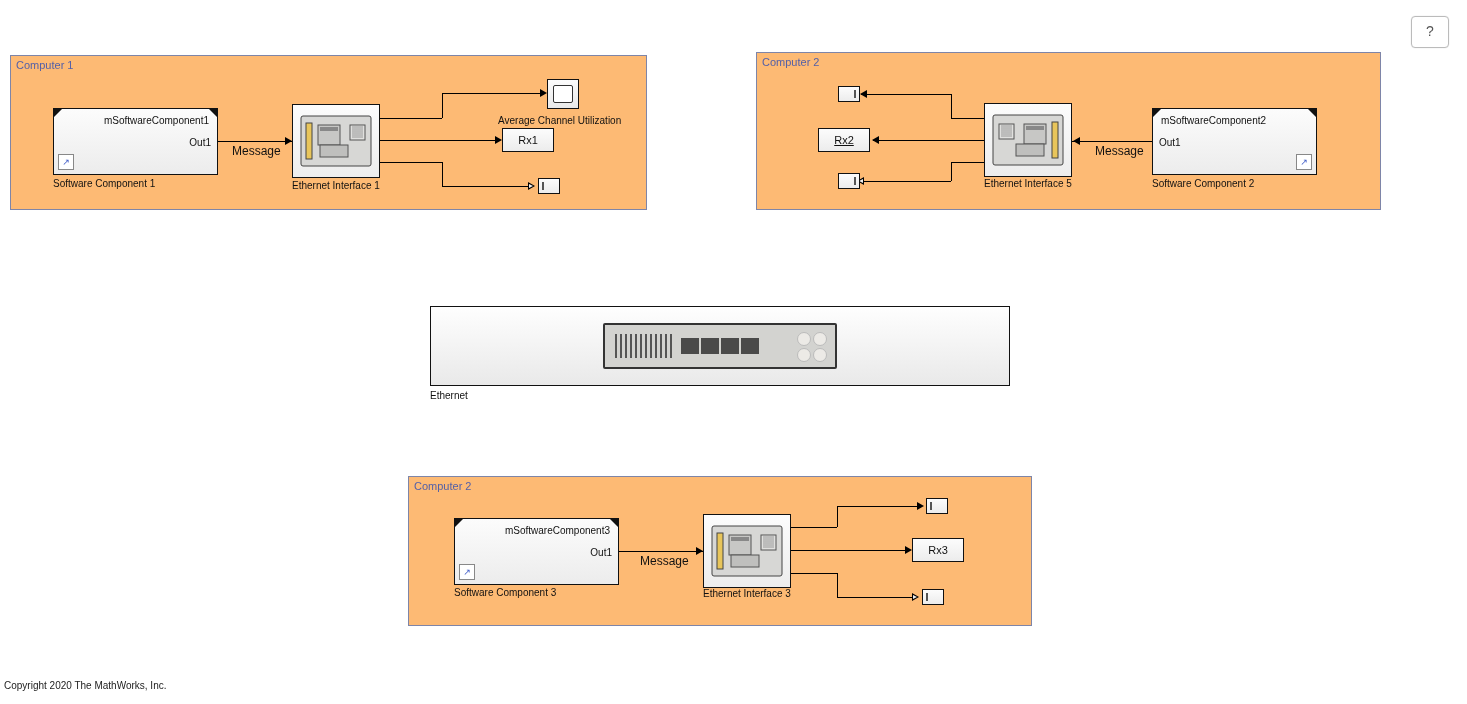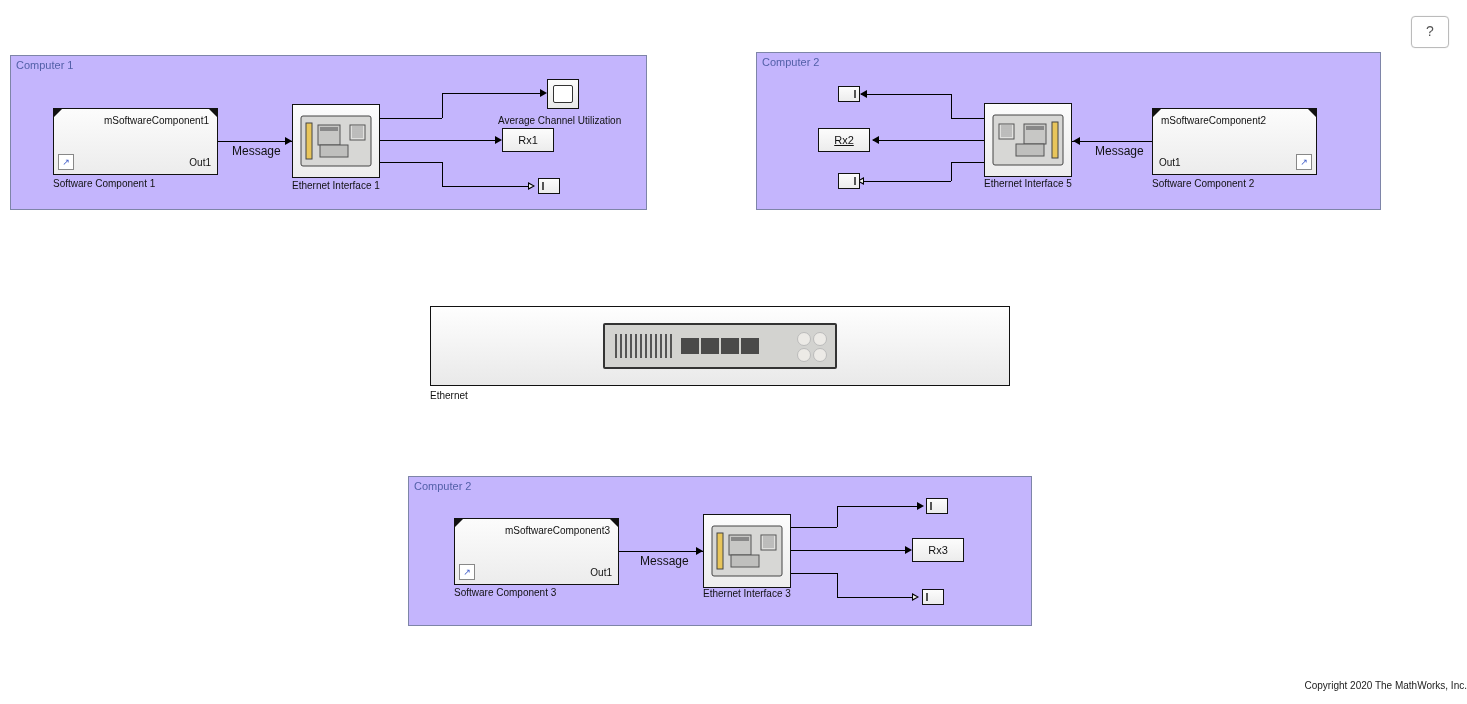--- a/index.html
+++ b/index.html
@@ -10,21 +10,21 @@
     font-family: Arial, Helvetica, sans-serif;
     font-size: 11px;
     color: #111;
     background: #fff;
     position: relative;
   }
 
   
   .subsystem {
     position: absolute;
-    background: #c4b5fd;
+    background: #fdba74;
     border: 1px solid #7e85a8;
     box-sizing: border-box;
   }
   .subsystem-title {
     position: absolute;
     top: 3px;
     left: 5px;
     color: #5360a8;
     font-size: 11px;
   }
@@ -62,21 +62,20 @@
     right: 8px;
     font-size: 10px;
   }
   .modelref.flip .ref-name { left: 8px; right: auto; }
   .modelref .port-label {
     position: absolute;
     top: 50%;
     transform: translateY(-50%);
     right: 6px;
     font-size: 10px;
-    margin-top: 20px;
   }
   .modelref.flip .port-label { left: 6px; right: auto; }
   .modelref .arrow-badge {
     position: absolute;
     left: 4px;
     bottom: 4px;
     width: 14px;
     height: 14px;
     border: 1px solid #888;
     background: #fff;
@@ -290,21 +289,21 @@
     color: #555;
     line-height: 28px;
     text-align: center;
     box-shadow: 0 0 0 0.5px rgba(0,0,0,.05);
   }
 
   .copyright {
     position: absolute;
     left: 4px; right: 0;
     top: 680px;
-    text-align: right;
+    text-align: left;
     font-size: 10px;
     color: #222;
   }
 </style>
 </head>
 <body>
 
 <div class="help-btn">?</div>
 
 <div class="subsystem" style="left:10px; top:55px; width:637px; height:155px;">

